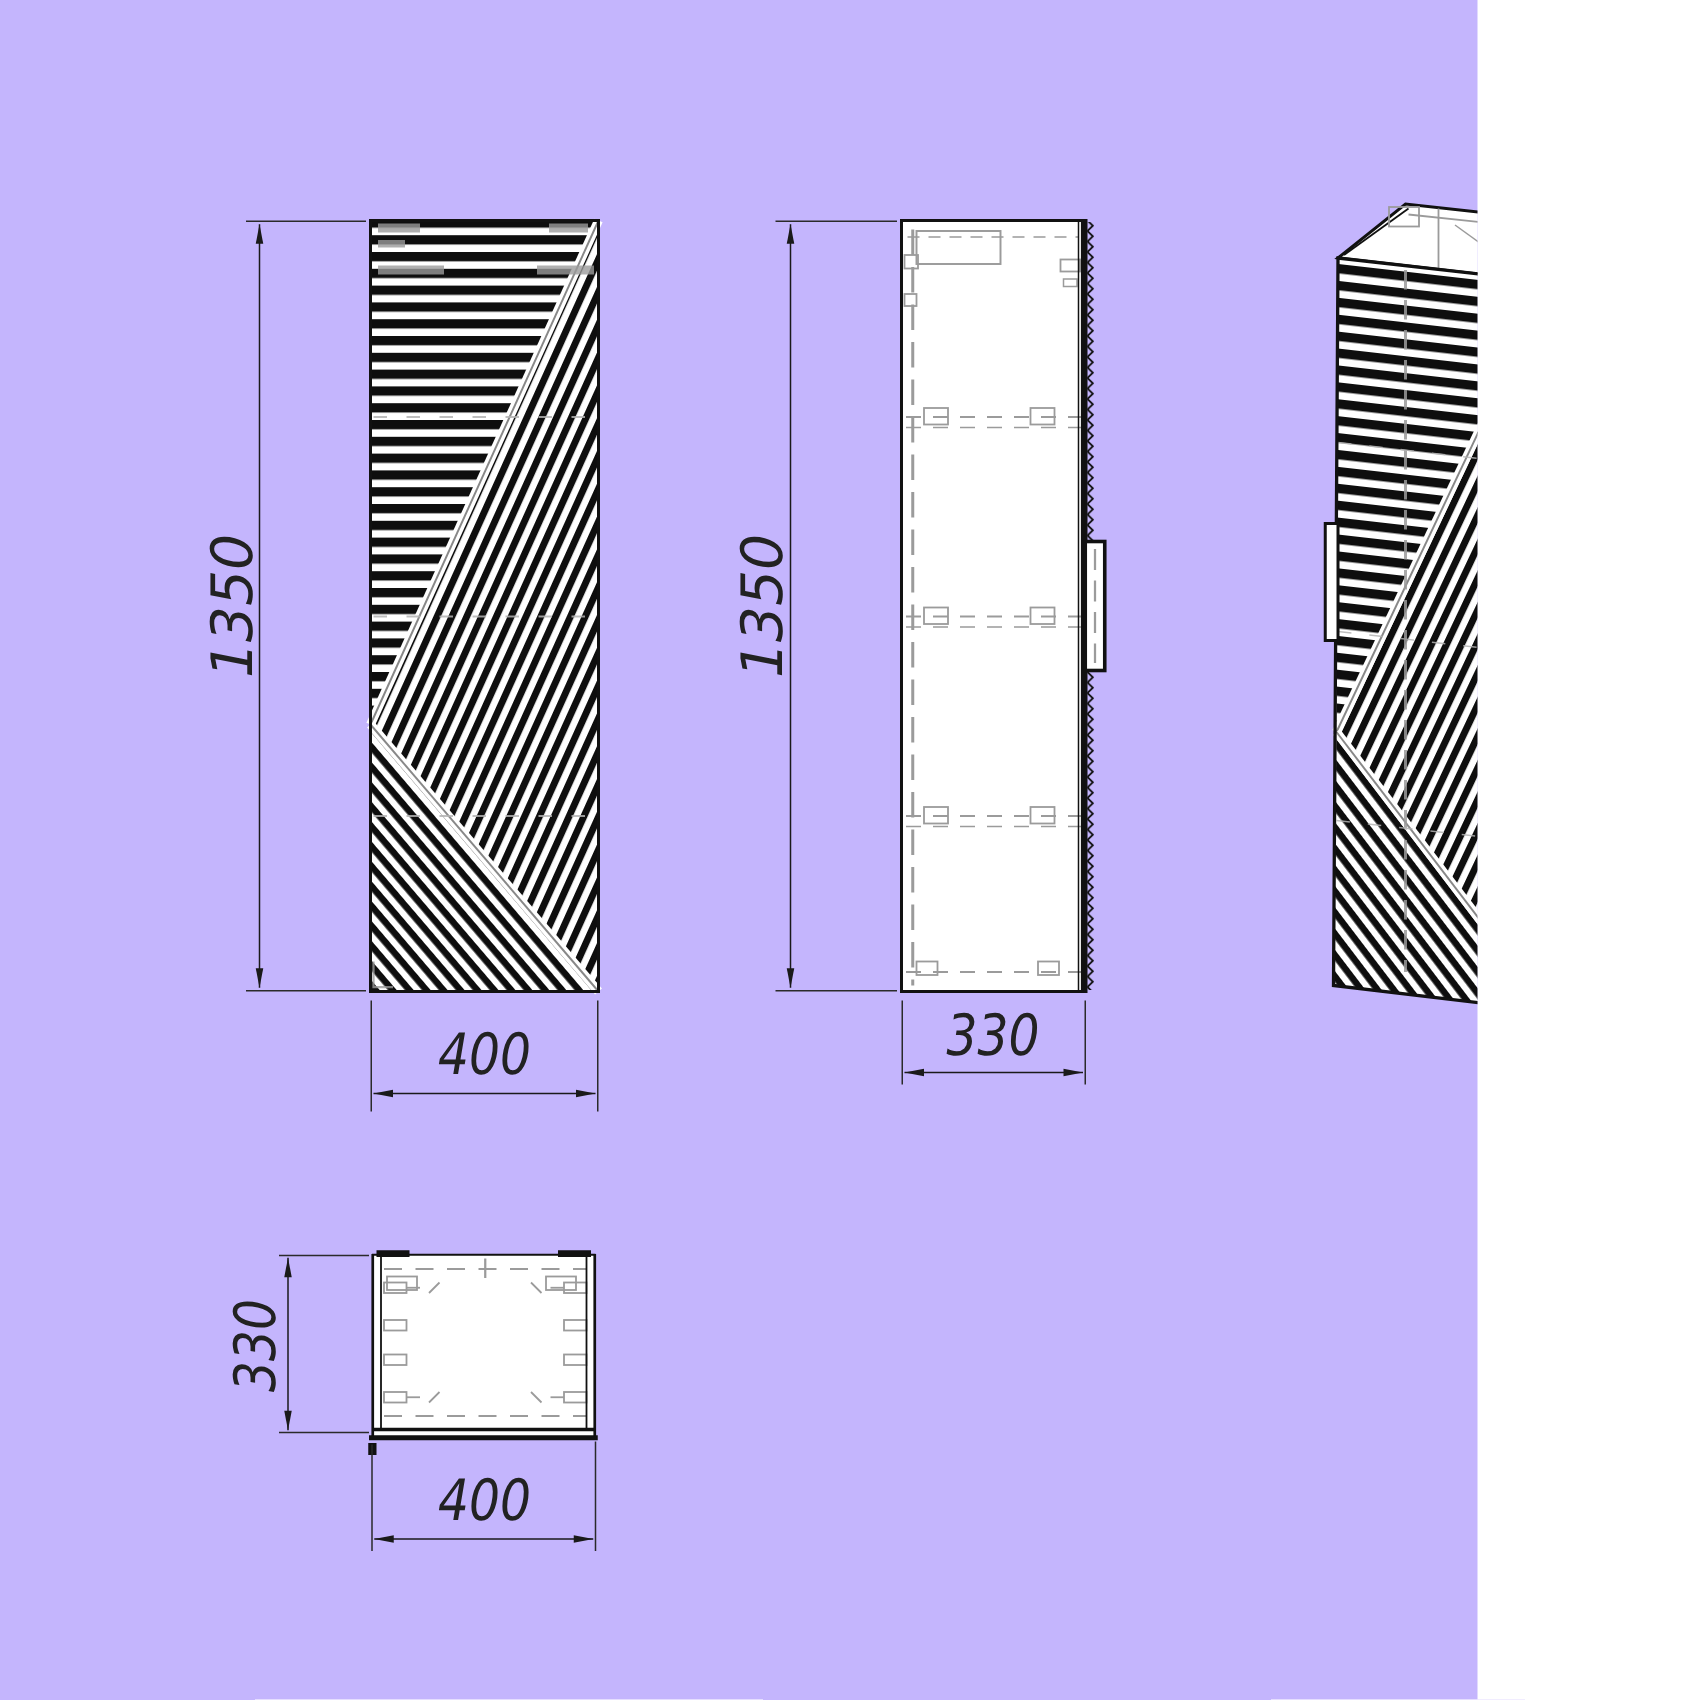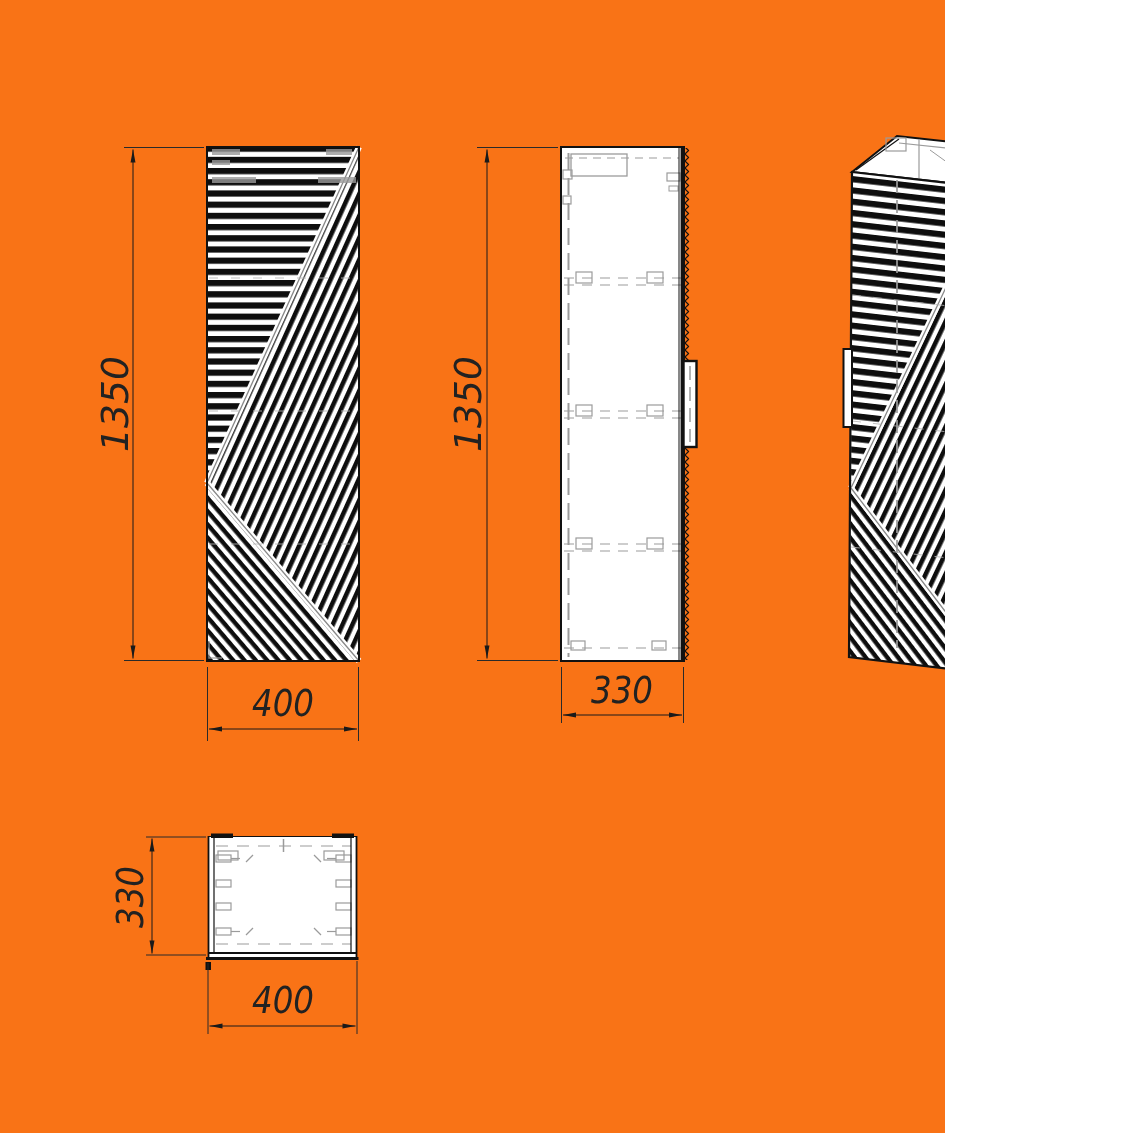--- a/index.html
+++ b/index.html
@@ -1,16 +1,16 @@
 <!DOCTYPE html>
 <html><head>
 <meta charset="utf-8">
 <style>
   html,body{margin:0;padding:0;background:#ffffff;}
-  .canvas{position:relative;width:945px;height:1133px;background:#f97316;overflow:hidden;}
+  .canvas{position:relative;width:945px;height:1133px;background:#c4b5fd;overflow:hidden;padding-left:40px;}
   svg{display:block;}
   .dim{font:italic 38px "DejaVu Sans", sans-serif;fill:#222222;}
   .outline{fill:none;stroke:#111111;}
   .gray{stroke:#9b9b9b;fill:none;}
   .grayfill{fill:#9b9b9b;stroke:none;}
   .dimline{stroke:#1a1a1a;stroke-width:1;fill:none;}
   .extline{stroke:#2a2a2a;stroke-width:1;fill:none;}
 </style>
 </head>
 <body>

